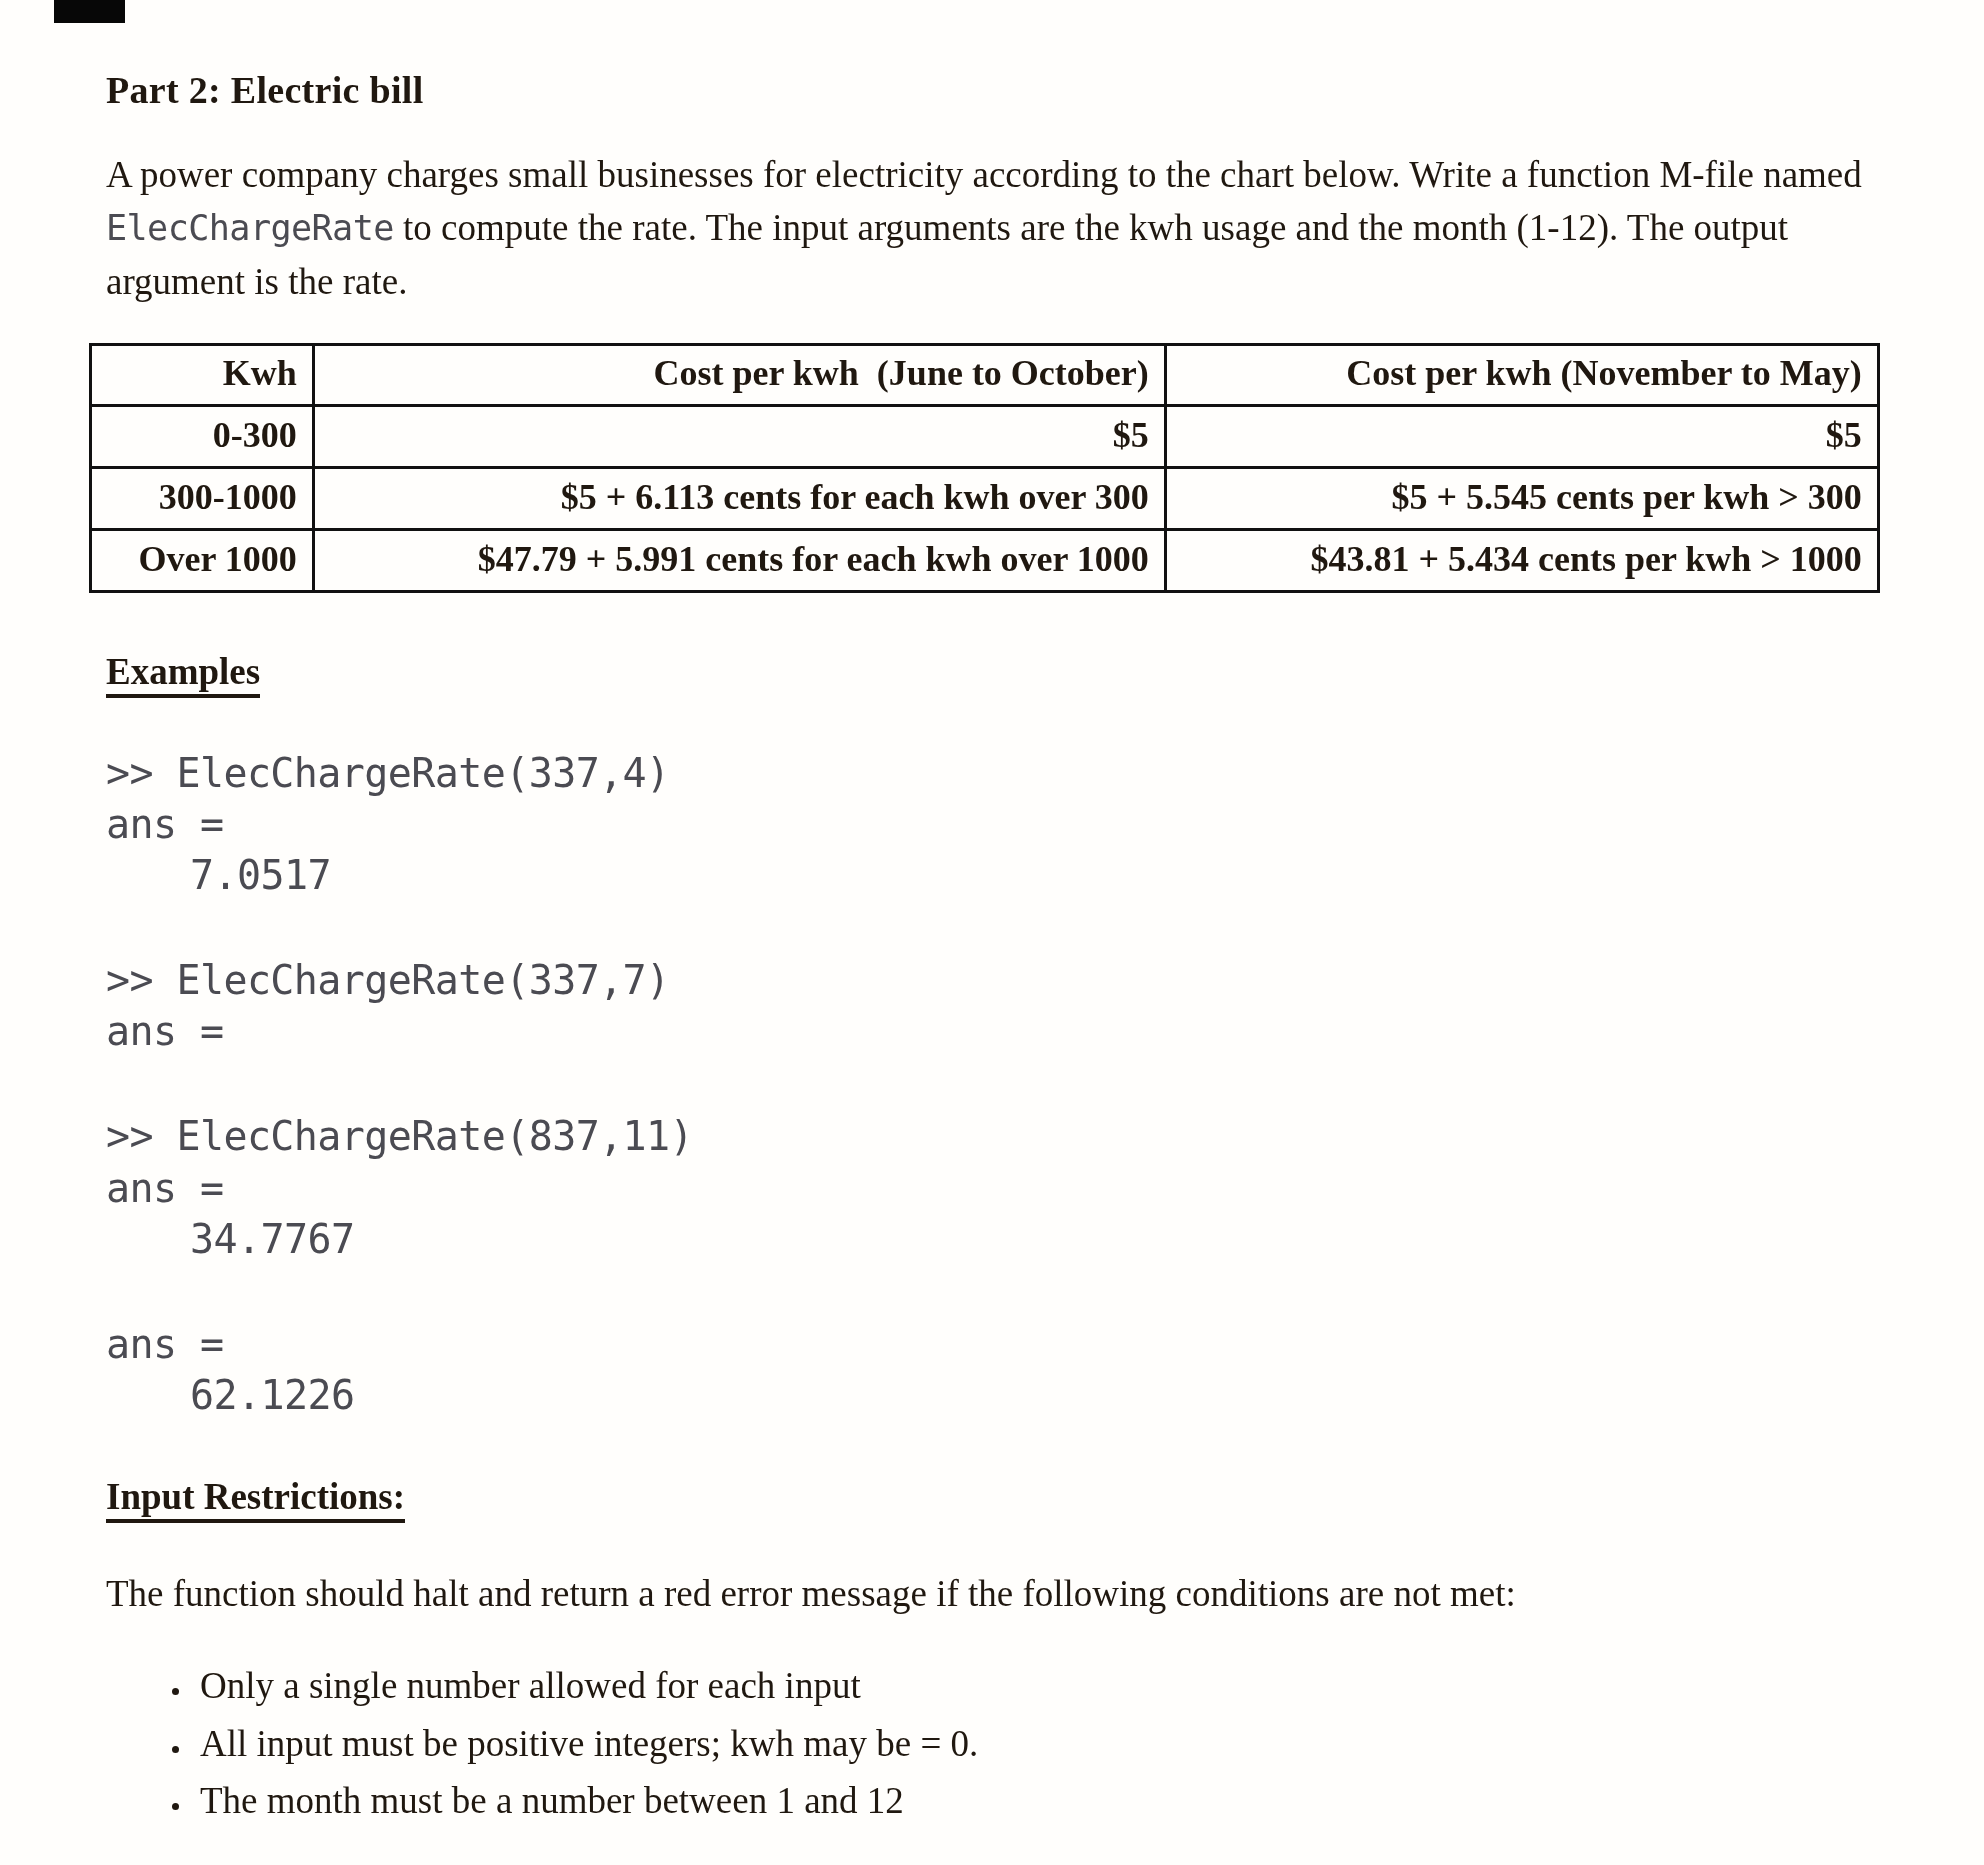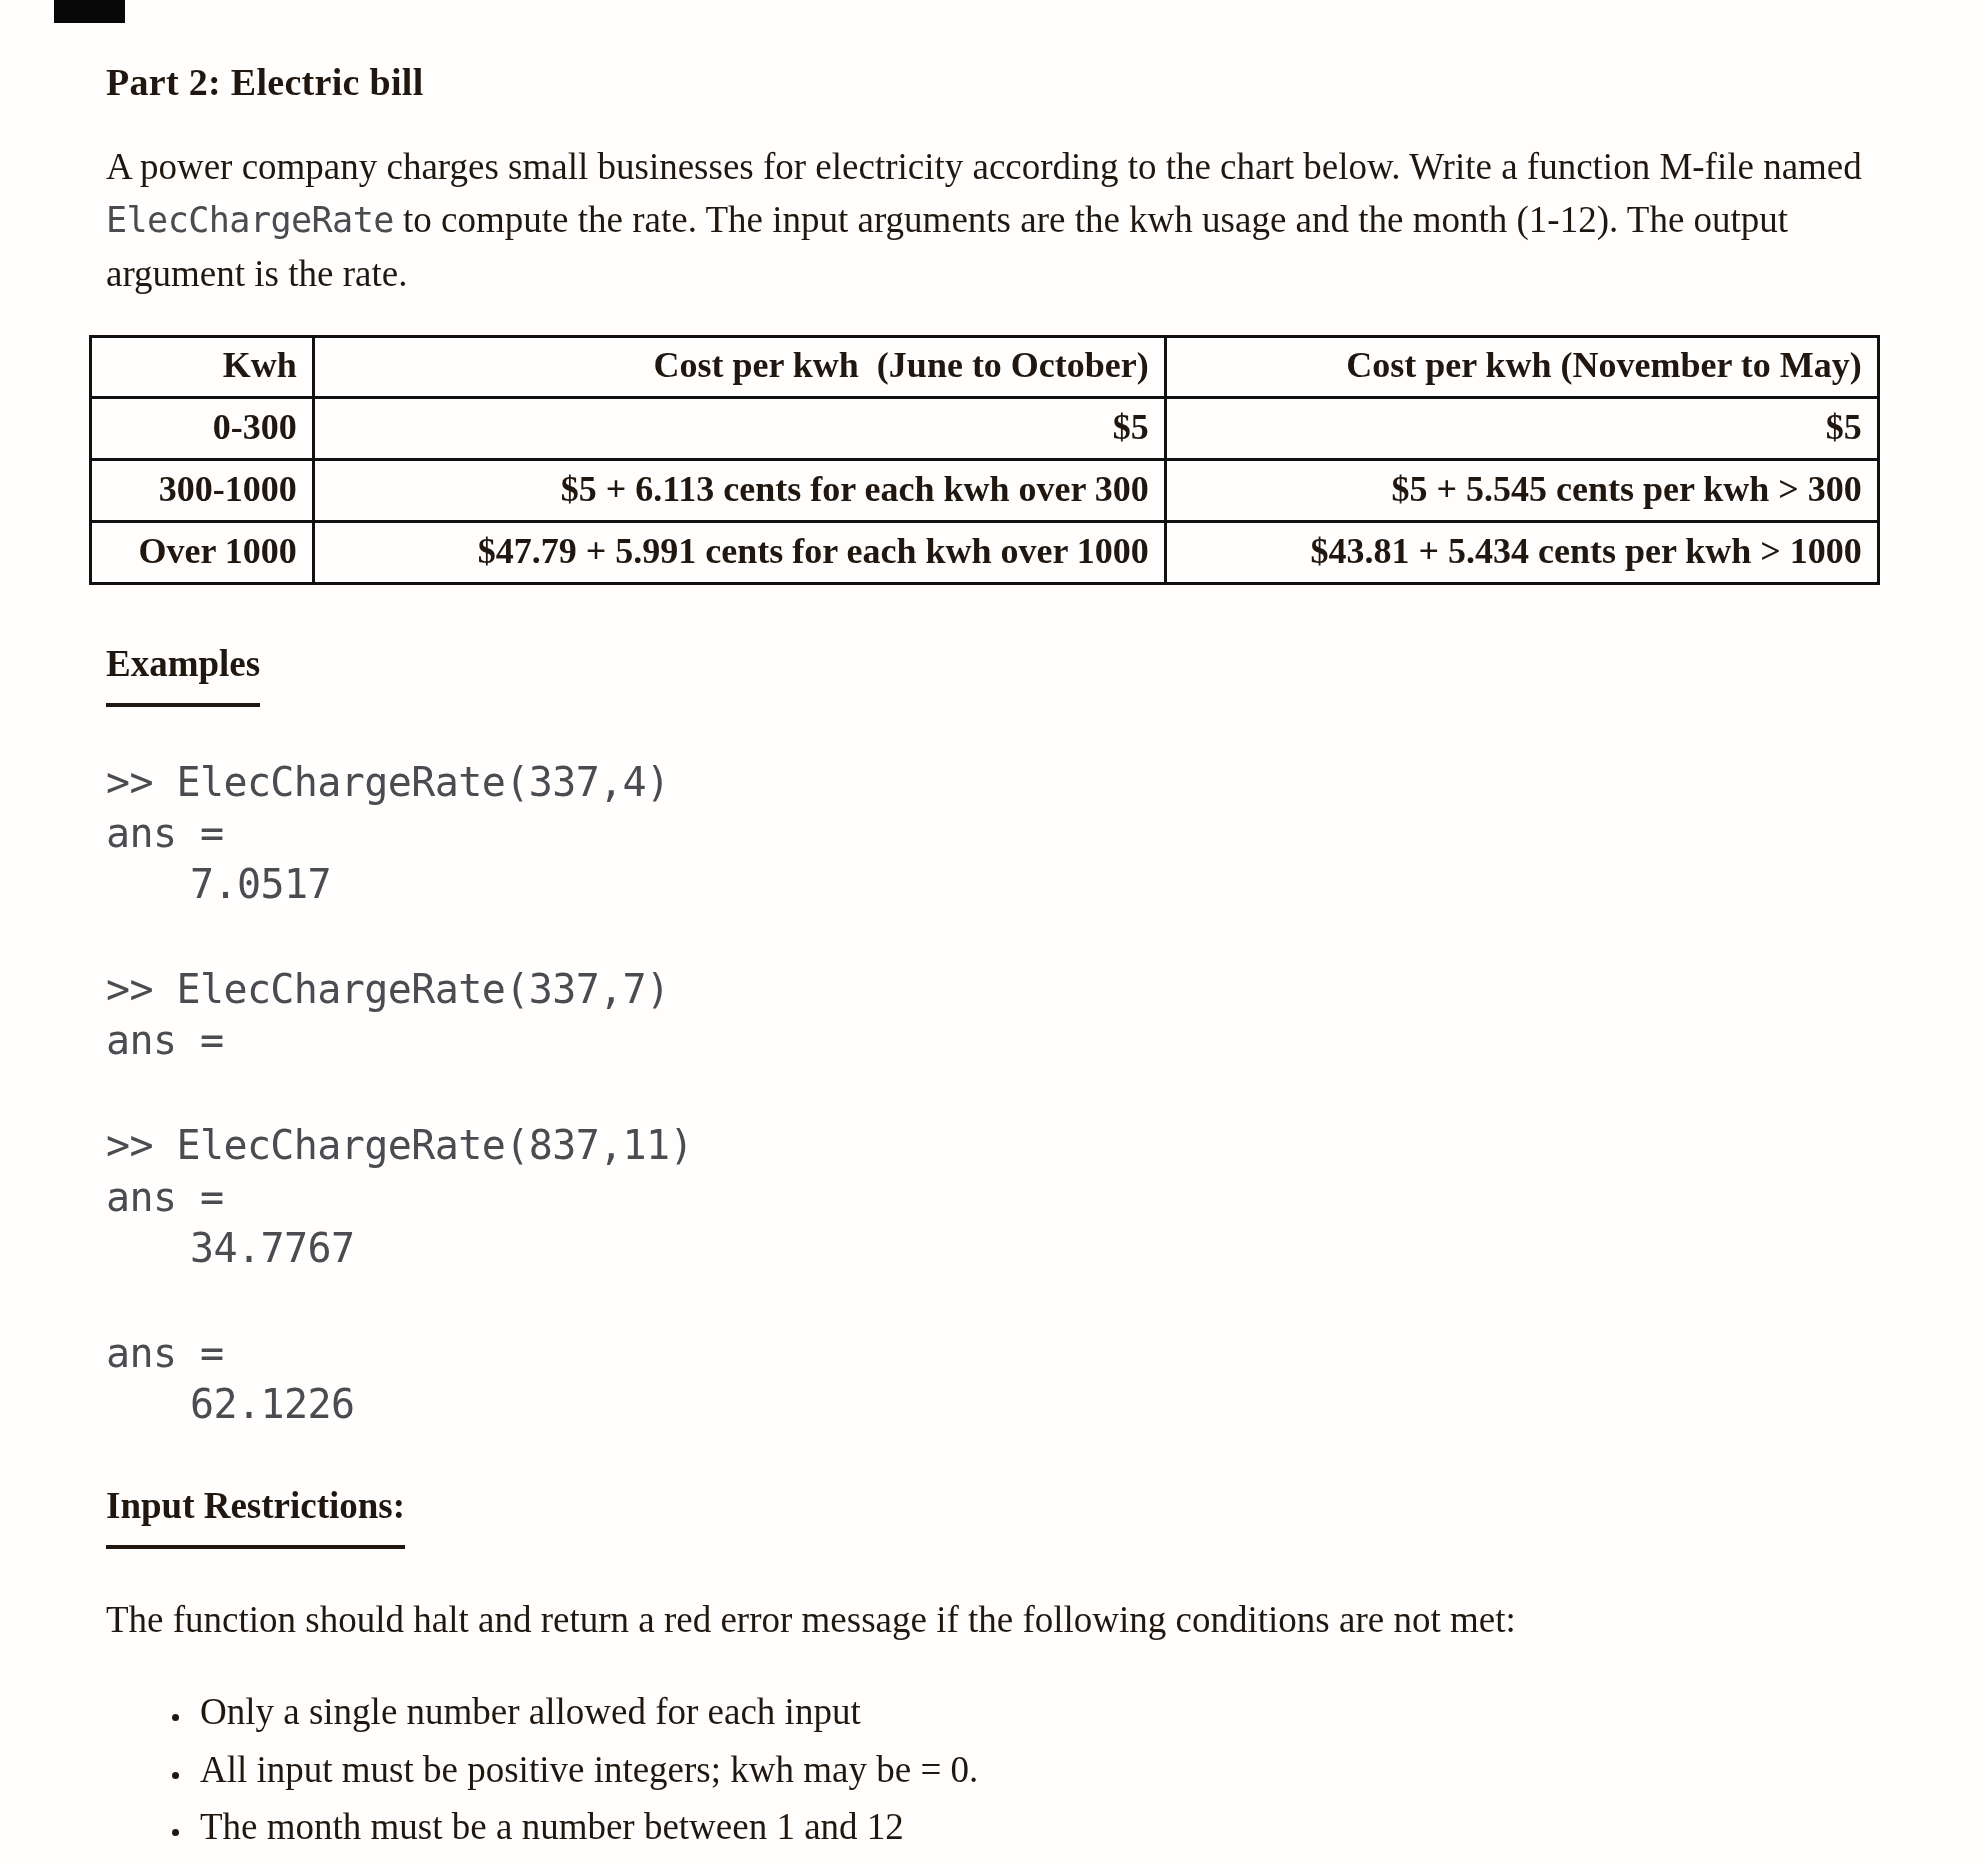--- a/index.html
+++ b/index.html
@@ -11,21 +11,21 @@
   *{box-sizing:border-box;}
   html,body{margin:0;padding:0;}
   body{
     width:1985px;height:1865px;overflow:hidden;
     background:var(--paper);
     font-family:"Liberation Serif","DejaVu Serif",serif;
     color:var(--ink);
   }
   .page{position:relative;width:100%;height:100%;padding:52px 51px 0 106px;}
   .corner-mark{position:absolute;left:54px;top:0;width:71px;height:22.6px;background:#070707;}
-  h1.doc-title{font-size:38px;font-weight:700;margin:8px 0 36px 0;letter-spacing:0.3px;}
+  h1.doc-title{font-size:38px;font-weight:700;margin:16px 0 36px 0;letter-spacing:0.3px;}
   p.intro{font-size:37px;line-height:1.44;max-width:1797px;margin:0 0 35px 0;}
   .inline-code{
     font-family:"DejaVu Sans Mono","Liberation Mono",monospace;
     font-size:0.95em;color:var(--code);letter-spacing:-0.6px;
   }
   table.rate-table{
     border-collapse:collapse;margin:0 0 0 -17.5px;width:1788px;
     table-layout:fixed;
   }
   table.rate-table th,table.rate-table td{
@@ -36,21 +36,21 @@
     white-space:pre-wrap;
     font-weight:700;
   }
   table.rate-table col.c1{width:223px;}
   table.rate-table col.c2{width:852px;}
   table.rate-table col.c3{width:713px;}
   h2.section-heading{
     font-size:37px;font-weight:700;margin:57px 0 50px 0;
   }
   h2.section-heading .u{
-    display:inline-block;border-bottom:4px solid var(--ink);padding-bottom:18px;
+    display:inline-block;border-bottom:4px solid var(--ink);padding-bottom:1px;
   }
   h2.section-heading.restrictions{margin-top:24px;margin-bottom:44px;}
   .code-block{
     font-family:"DejaVu Sans Mono","Liberation Mono",monospace;
     font-size:40px;color:var(--code);
     line-height:1.28;margin:0 0 54px 0;letter-spacing:-0.6px;
   }
   .code-line{white-space:pre;}
   .code-line.result{padding-left:84px;}
   p.restrict-desc{font-size:37px;line-height:1.44;max-width:1865px;margin:0 0 41px 0;}

